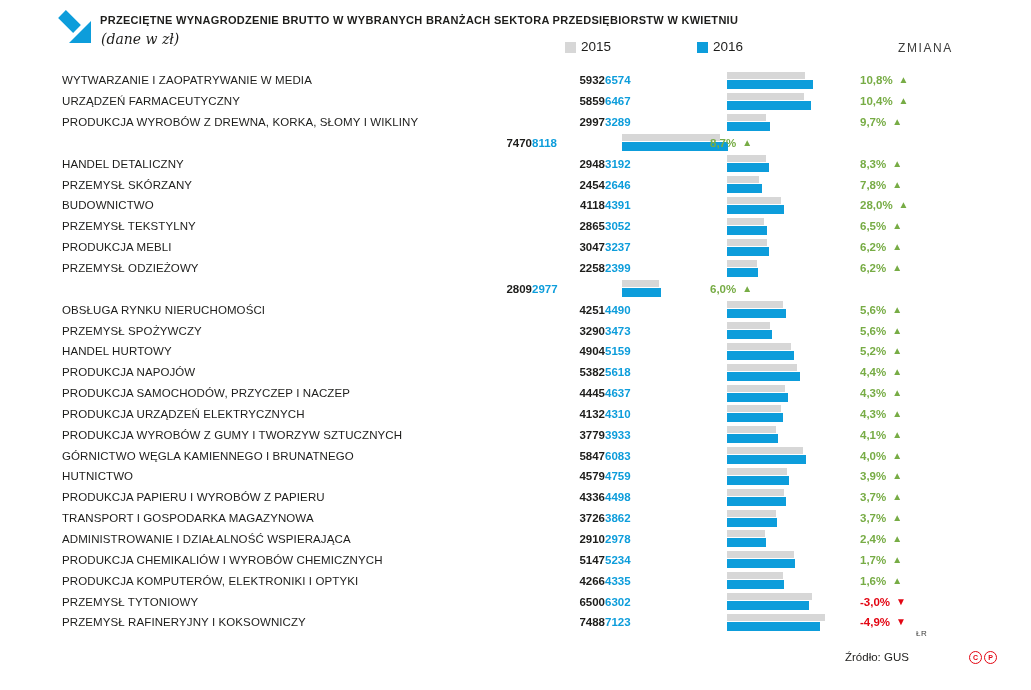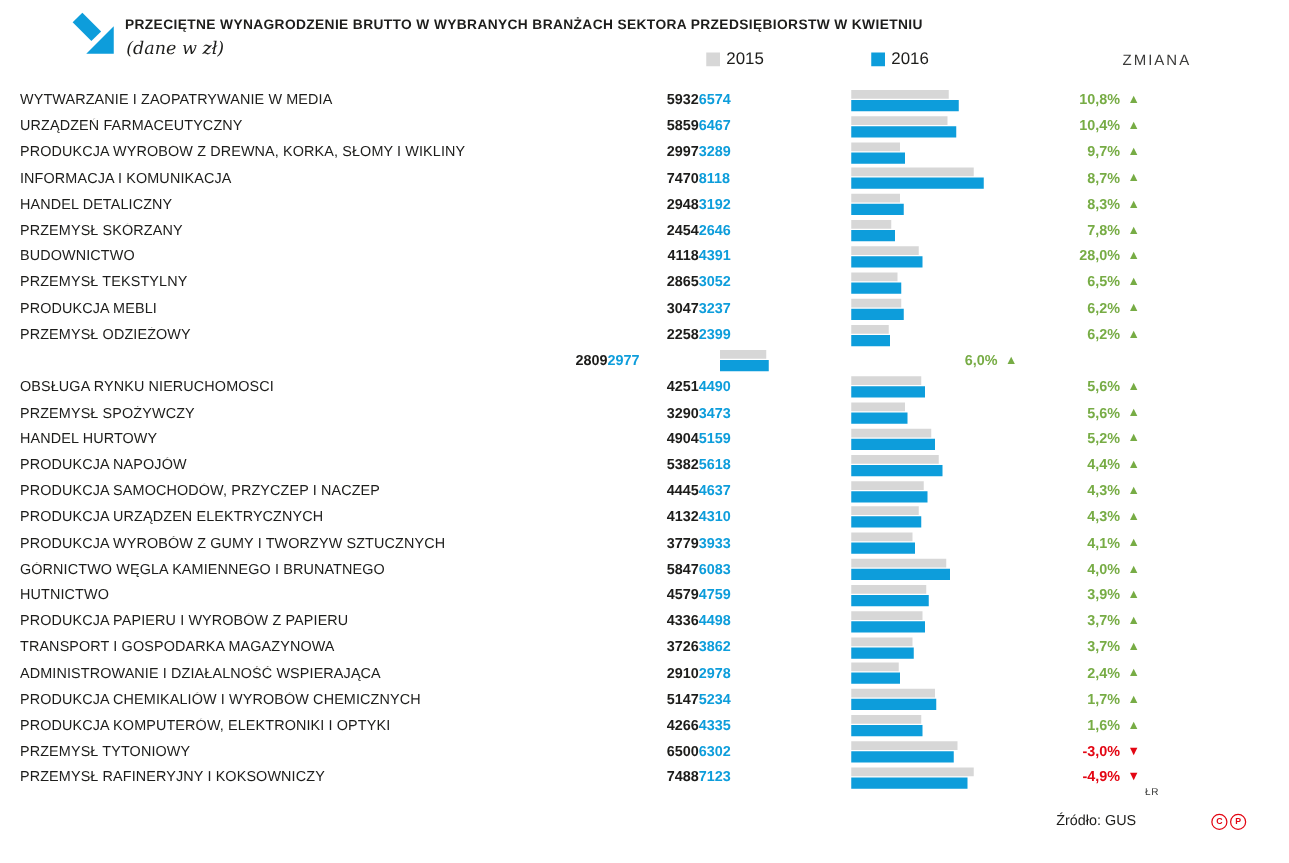--- a/index.html
+++ b/index.html
@@ -23,31 +23,31 @@
   .sw16{left:697px;background:var(--blue,#0d9ddb);}
   .lg{position:absolute;top:39px;font-size:13.5px;color:#1d1d1b;}
   .lg15{left:581px;} .lg16{left:713px;}
   .zmiana{
     position:absolute;left:898px;top:41px;font-size:12px;letter-spacing:1.6px;color:#3c3c3b;
   }
   
   .rows{position:absolute;left:0;top:70px;width:1031px;}
   .row{
     display:grid;grid-template-columns:470px 73px 105px 150px 98px;
-    align-items:center;height:20.85px;margin-left:16px;
+    align-items:center;height:20.85px;padding-left:62px;
   }
   .cell{white-space:nowrap;}
   .label{font-size:11.5px;letter-spacing:.1px;overflow:hidden;}
   .v15{font-size:11.5px;font-weight:bold;text-align:right;color:#1d1d1b;}
   .v16{font-size:11.5px;font-weight:bold;text-align:left;color:var(--blue,#0d9ddb);}
   .bars{padding-left:17px;display:flex;flex-direction:column;justify-content:center;}
   .bar15{height:7px;background:var(--gray,#d7d7d7);margin-bottom:1px;}
   .bar16{height:9px;background:var(--blue,#0d9ddb);}
   .change{
-    display:flex;justify-content:flex-end;align-items:center;gap:6px;
+    display:flex;align-items:center;gap:6px;
     font-size:11.5px;font-weight:bold;
   }
   .change .tri{font-size:10px;line-height:1;}
   .change.up{color:var(--green,#77ac45);}
   .change.down{color:var(--red,#e30613);}
   
   .source{position:absolute;left:845px;top:651px;font-size:11.5px;color:#1d1d1b;}
   .author{position:absolute;left:916px;top:629px;font-size:8px;letter-spacing:.5px;color:#3c3c3b;}
   .marks{position:absolute;left:969px;top:651px;display:flex;gap:2px;}
   .mark{
@@ -112,21 +112,20 @@
         <div class="bar15" style="width: 39.1px;"></div>
         <div class="bar16" style="width: 42.9px;"></div>
       </div>
       <div class="cell change up">
         <span>9,7%</span>
         <span class="tri">▲</span>
       </div>
     </div>
 
     <div class="row">
-      <div class="cell label">INFORMACJA I KOMUNIKACJA</div>
       <div class="cell v15">7470</div>
       <div class="cell v16">8118</div>
       <div class="cell bars">
         <div class="bar15" style="width: 97.5px;"></div>
         <div class="bar16" style="width: 106px;"></div>
       </div>
       <div class="cell change up">
         <span>8,7%</span>
         <span class="tri">▲</span>
       </div>

